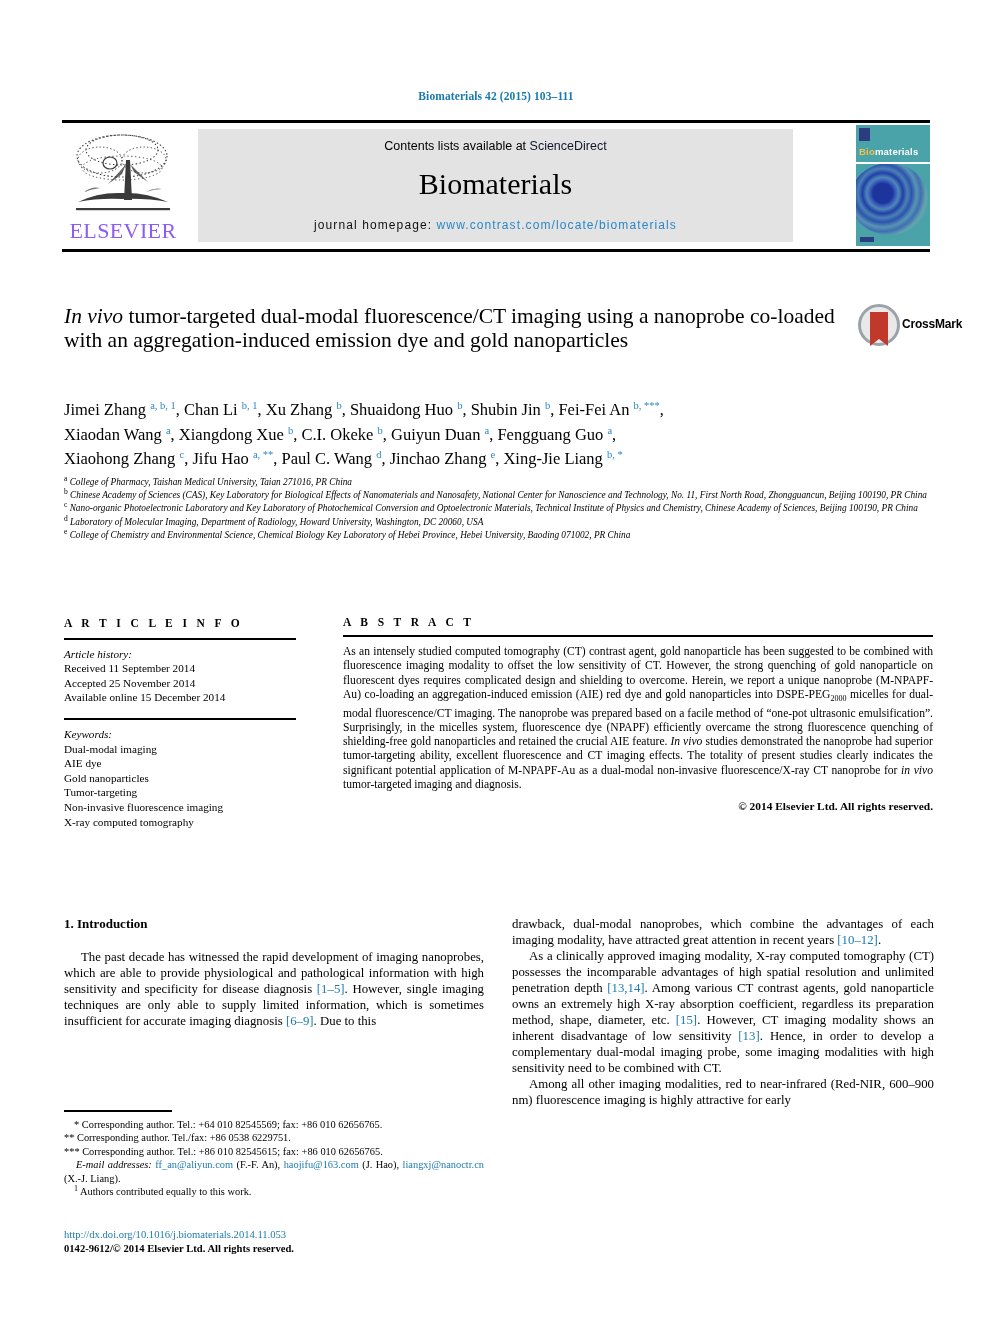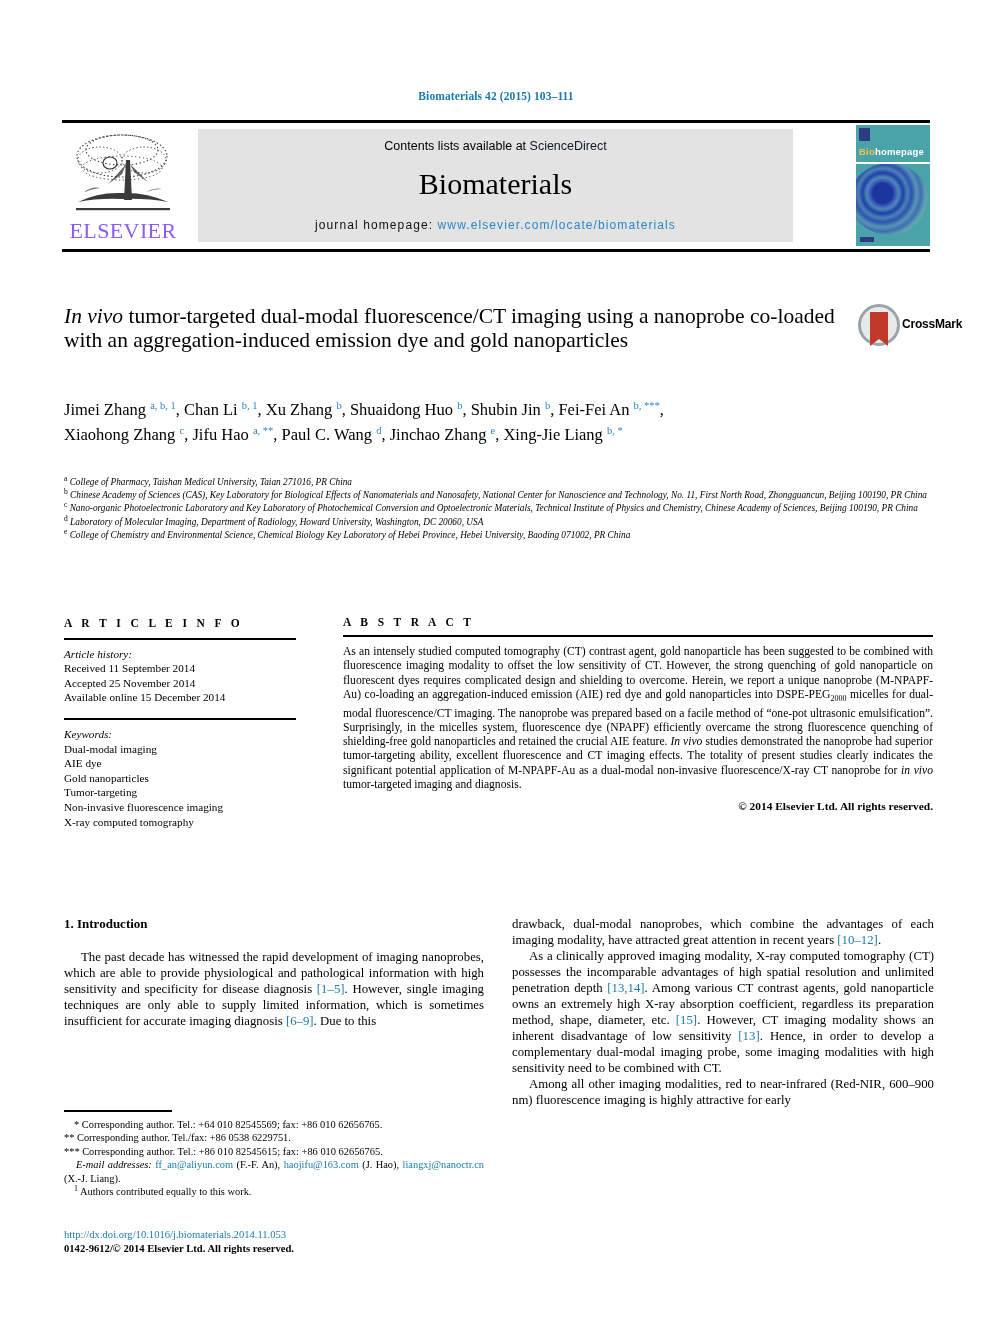--- a/index.html
+++ b/index.html
@@ -400,46 +400,47 @@
       </svg>
       <div class="els-word">ELSEVIER</div>
     </div>
 
     <div class="contents-box">
       <div class="contents-line">
         <span>Contents lists available at </span><span class="sd">ScienceDirect</span>
       </div>
       <div class="journal-name">Biomaterials</div>
       <div class="homepage-line">
-        <span class="lbl">journal homepage: </span><span class="url">www.elsevier.com/locate/biomaterials</span>
+        <span class="lbl">journal homepage: </span><span class="url">www.contrast.com/locate/biomaterials</span>
       </div>
     </div>
 
     <div class="cover-thumb">
       <div class="cover-blob"></div>
       <div class="cover-topmark"></div>
       <div class="cover-band"></div>
-      <div class="cover-title"><span class="bio-b">Bio</span><span>homepage</span></div>
+      <div class="cover-title"><span class="bio-b">Bio</span><span>materials</span></div>
       <div class="cover-footmark"></div>
     </div>
   </div>
 
   <div class="title-block">
     <h1 class="paper-title"><span class="it">In vivo</span><span> tumor-targeted dual-modal fluorescence/CT imaging using a nanoprobe co-loaded with an aggregation-induced emission dye and gold nanoparticles</span></h1>
   </div>
 
   <div class="crossmark">
     <div class="cm-badge">
       <div class="cm-inner"></div>
     </div>
     <div class="cm-word">CrossMark</div>
   </div>
 
   <div class="authors">
     <div>Jimei Zhang <span class="sup">a, b, 1</span>, Chan Li <span class="sup">b, 1</span>, Xu Zhang <span class="sup">b</span>, Shuaidong Huo <span class="sup">b</span>, Shubin Jin <span class="sup">b</span>, Fei-Fei An <span class="sup">b, ***</span>,</div>
+    <div>Xiaodan Wang <span class="sup">a</span>, Xiangdong Xue <span class="sup">b</span>, C.I. Okeke <span class="sup">b</span>, Guiyun Duan <span class="sup">a</span>, Fengguang Guo <span class="sup">a</span>,</div>
     <div>Xiaohong Zhang <span class="sup">c</span>, Jifu Hao <span class="sup">a, **</span>, Paul C. Wang <span class="sup">d</span>, Jinchao Zhang <span class="sup">e</span>, Xing-Jie Liang <span class="sup">b, *</span></div>
   </div>
 
   <div class="affiliations">
     <p class="aff"><span class="mark">a</span> <span>College of Pharmacy, Taishan Medical University, Taian 271016, PR China</span></p>
     <p class="aff"><span class="mark">b</span> <span>Chinese Academy of Sciences (CAS), Key Laboratory for Biological Effects of Nanomaterials and Nanosafety, National Center for Nanoscience and Technology, No. 11, First North Road, Zhongguancun, Beijing 100190, PR China</span></p>
     <p class="aff"><span class="mark">c</span> <span>Nano-organic Photoelectronic Laboratory and Key Laboratory of Photochemical Conversion and Optoelectronic Materials, Technical Institute of Physics and Chemistry, Chinese Academy of Sciences, Beijing 100190, PR China</span></p>
     <p class="aff"><span class="mark">d</span> <span>Laboratory of Molecular Imaging, Department of Radiology, Howard University, Washington, DC 20060, USA</span></p>
     <p class="aff"><span class="mark">e</span> <span>College of Chemistry and Environmental Science, Chemical Biology Key Laboratory of Hebei Province, Hebei University, Baoding 071002, PR China</span></p>
   </div>

